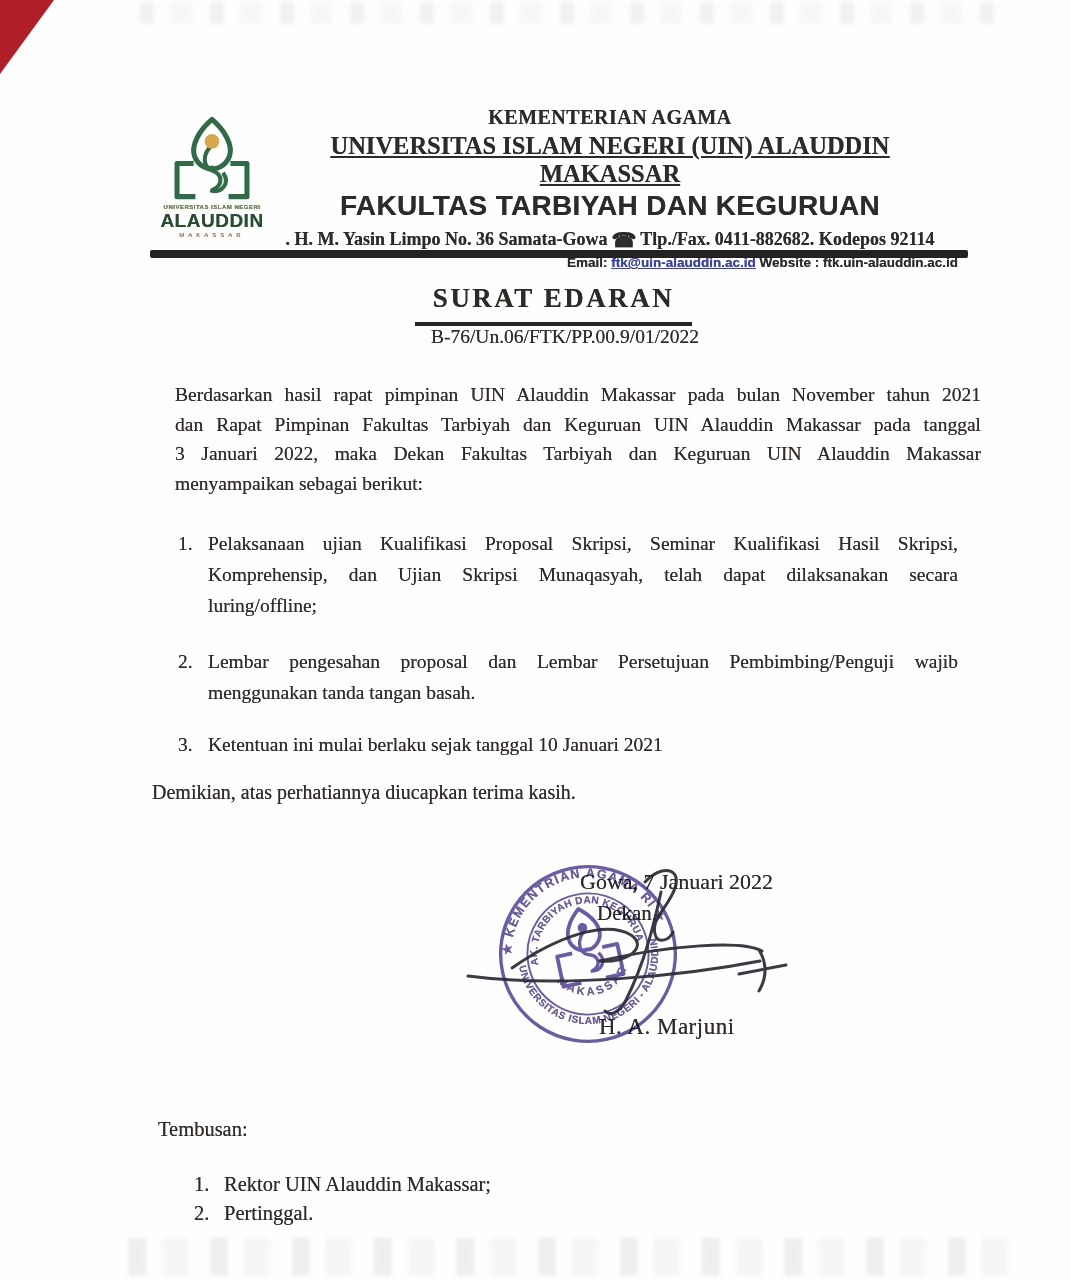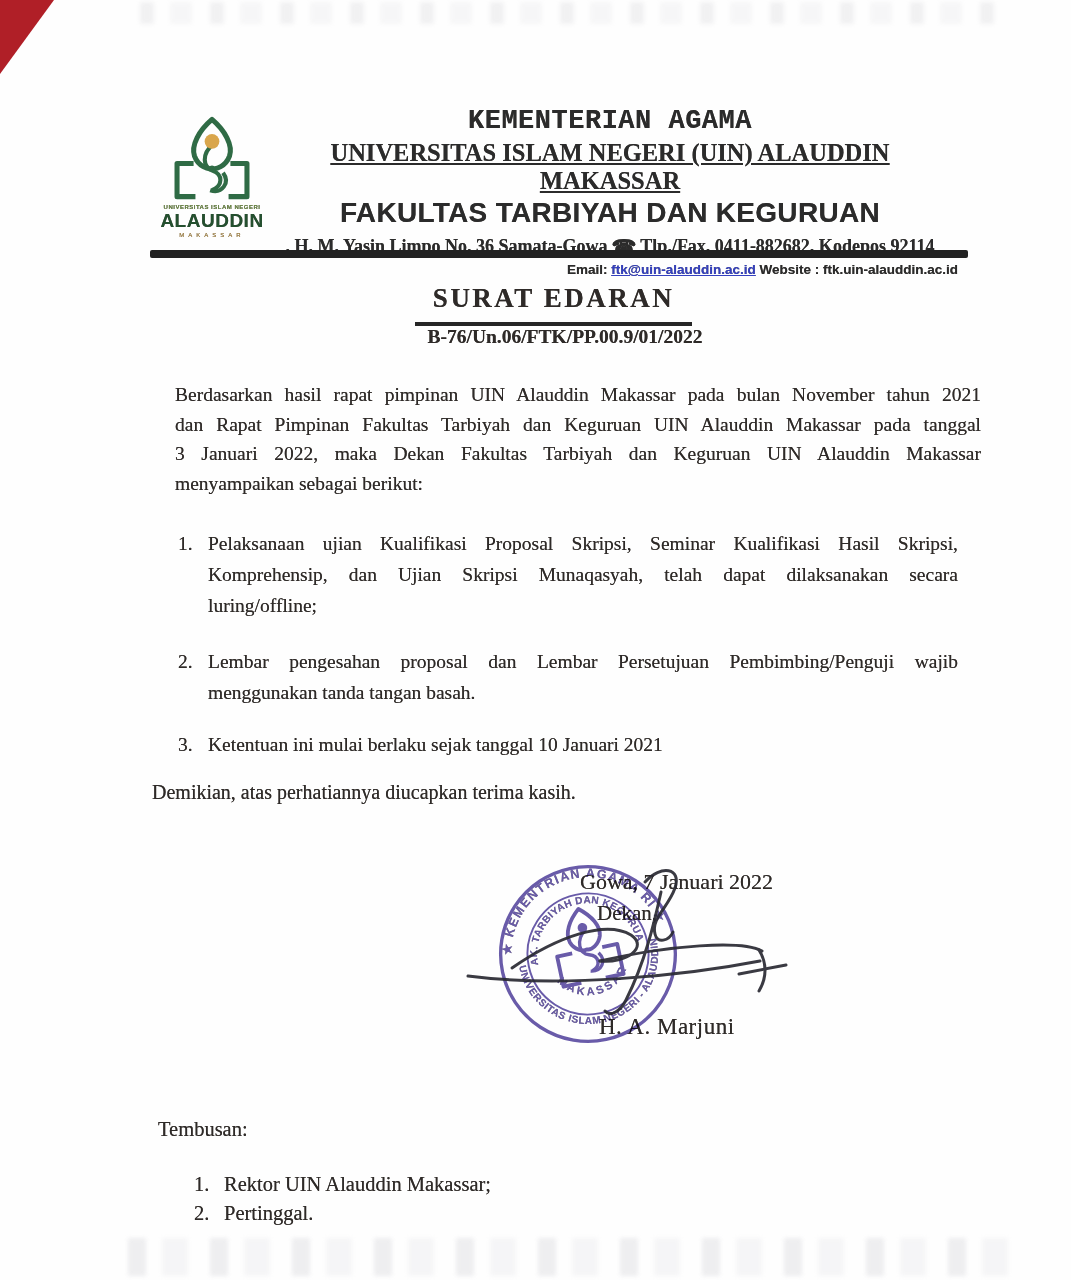--- a/index.html
+++ b/index.html
@@ -19,33 +19,33 @@
     background:repeating-linear-gradient(90deg,rgba(182,182,190,.4) 0 18px,rgba(255,255,255,0) 18px 34px,rgba(203,203,210,.3) 34px 60px,rgba(255,255,255,0) 60px 82px);}
 
   
   .logo{position:absolute;left:156px;top:112px;width:112px;text-align:center;line-height:1.1;}
   .logo svg{display:block;margin:0 auto;}
   .logo-top{font-family:"Liberation Sans",sans-serif;font-size:6px;font-weight:bold;color:#6b8a43;letter-spacing:.5px;}
   .logo-name{font-family:"Liberation Sans",sans-serif;font-size:19px;font-weight:bold;color:#24502f;letter-spacing:.5px;}
   .logo-city{font-family:"Liberation Sans",sans-serif;font-size:6px;color:#b08a3e;letter-spacing:4px;margin-top:1px;}
 
   .hdr{position:absolute;left:262px;top:106px;width:696px;text-align:center;color:#2b2b2b;}
-  .hdr-ministry{font-family:Liberation Mono, monospace;font-weight:bold;font-size:27px;letter-spacing:.5px;}
+  .hdr-ministry{font-family:Liberation Serif, serif;font-weight:bold;font-size:20px;letter-spacing:.5px;}
   .hdr-univ{font-weight:bold;font-size:24.5px;margin-top:3px;text-decoration:underline;}
   .hdr-fac{font-family:"Liberation Sans",sans-serif;font-weight:bold;font-size:28px;margin-top:2px;letter-spacing:.3px;}
   .hdr-addr{font-size:18px;font-weight:bold;margin-top:6px;}
   .phone-ic{font-size:20px;vertical-align:-2px;padding:0 4px;}
   .hdr-mail{font-family:"Liberation Sans",sans-serif;font-size:13.5px;font-weight:bold;margin-top:3px;text-align:right;}
   .hdr-mail .link{color:#3440c0;text-decoration:underline;cursor:pointer;}
   .rule{position:absolute;left:150px;top:250px;width:818px;height:8px;background:#222;border-radius:2px;}
 
   
   .title{position:absolute;top:283px;left:415px;width:277px;box-sizing:border-box;text-align:center;
     font-weight:bold;font-size:27px;letter-spacing:2.5px;padding-bottom:8px;border-bottom:4px solid #262626;}
-  .number{position:absolute;top:326px;left:370px;width:390px;text-align:center;font-size:19.5px;font-weight:bold;}
+  .number{position:absolute;top:326px;left:370px;width:390px;text-align:center;font-size:19.5px;}
 
   
   .para{position:absolute;left:152px;width:806px;font-size:19.5px;line-height:29.6px;}
   .jl{text-align:justify;text-align-last:justify;}
   #opening{top:380px;margin-left:23px;}
   .item{position:absolute;left:152px;width:806px;font-size:19.5px;line-height:31px;}
   .item .num{position:absolute;left:26px;top:0;}
   .item .txt{margin-left:56px;}
   #item1{top:528px;}
   #item2{top:646px;}

